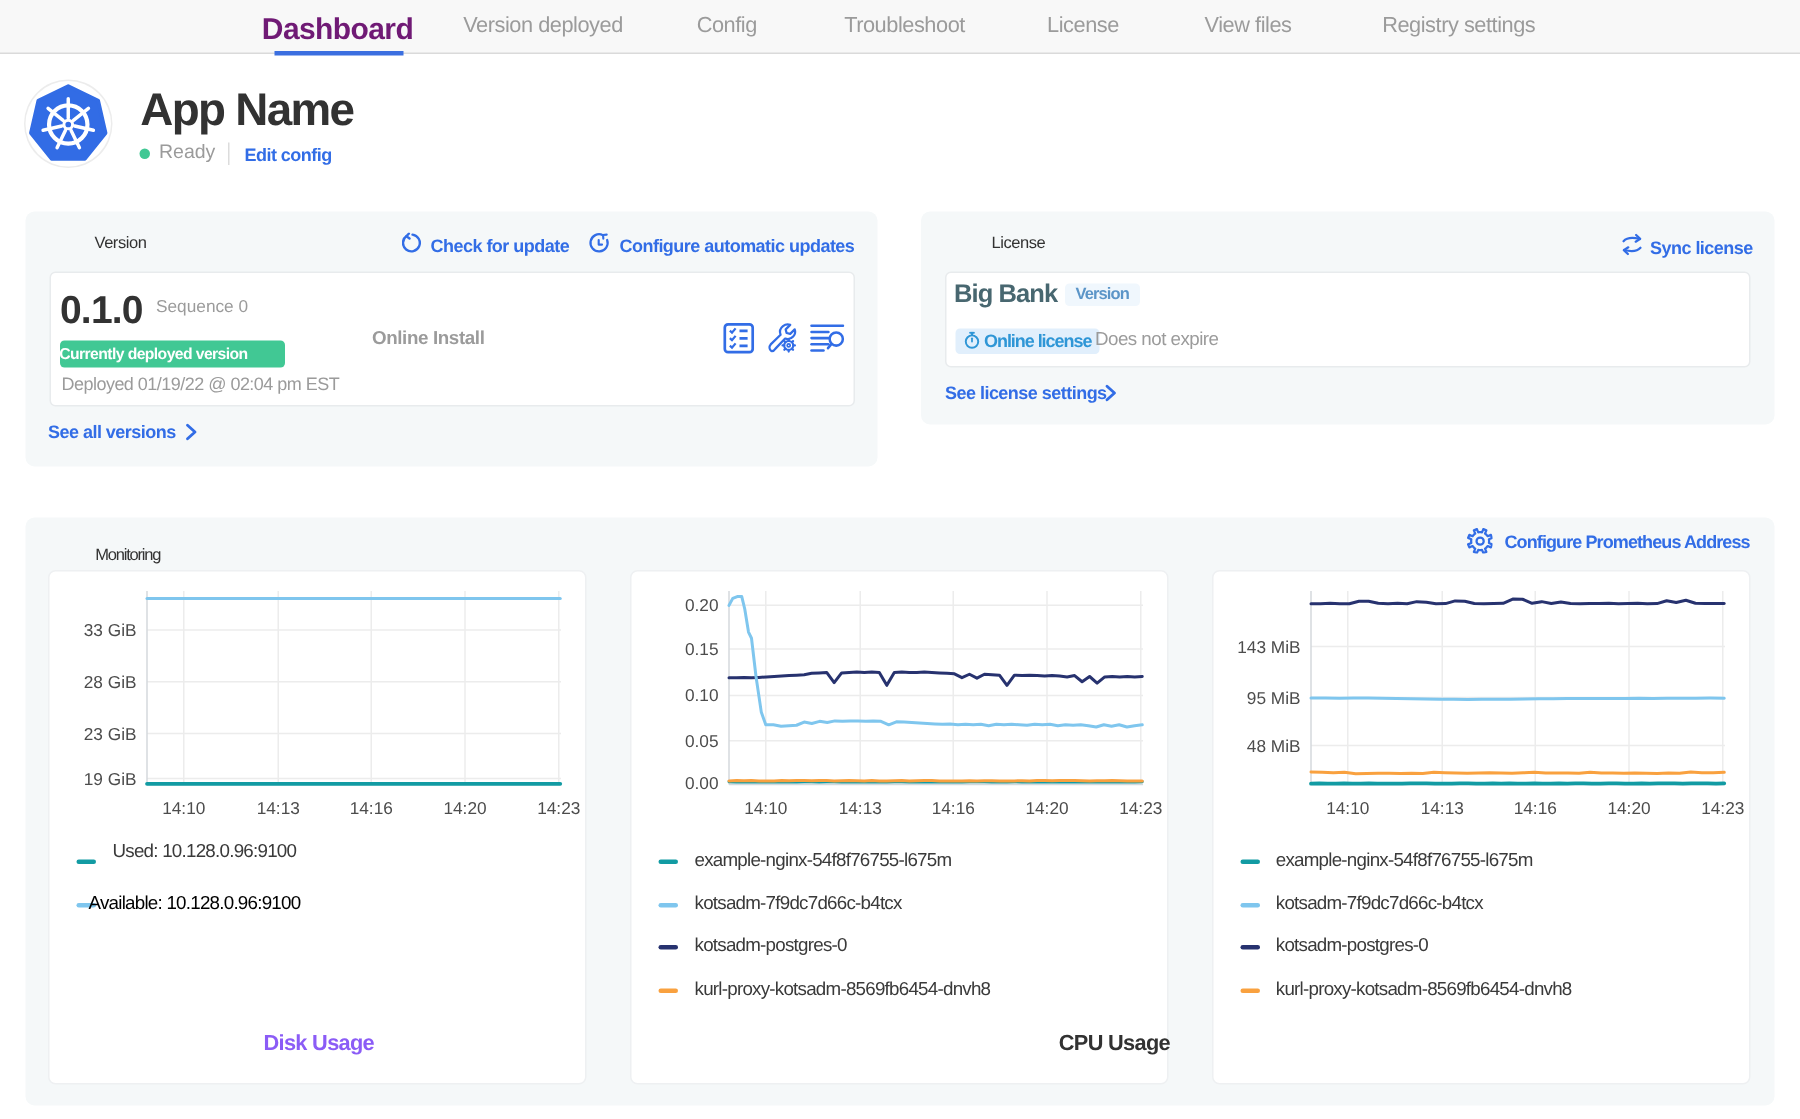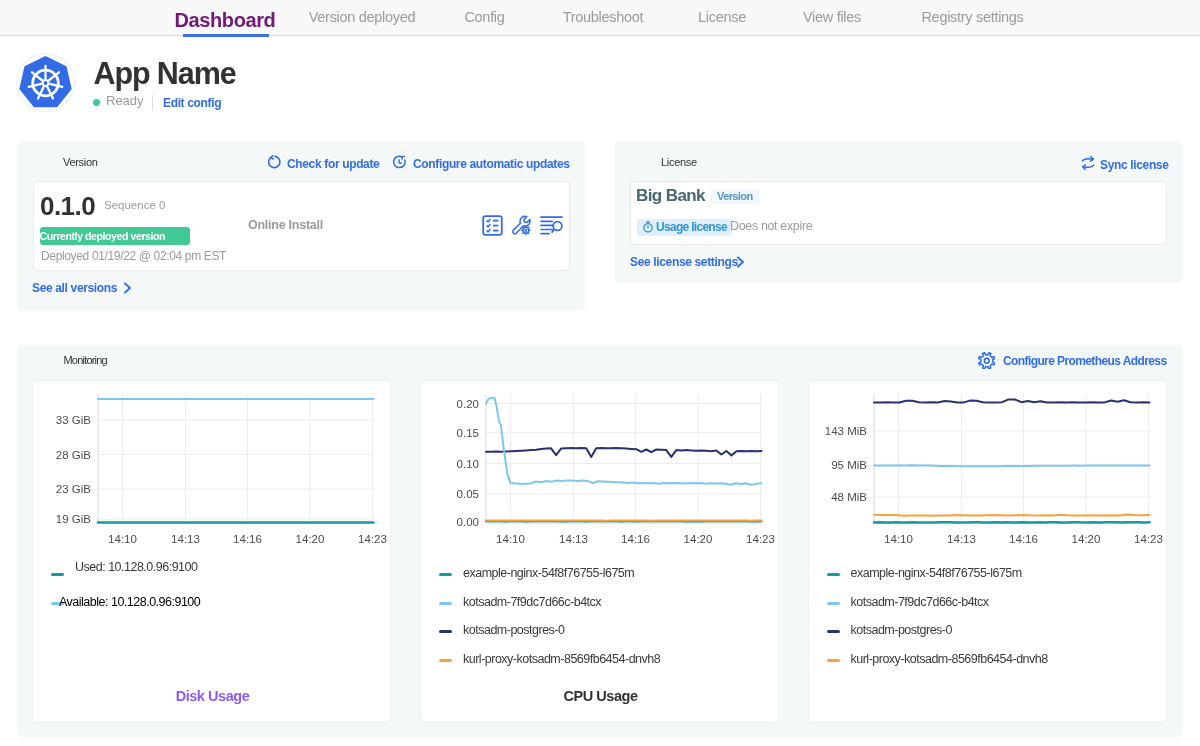--- a/index.html
+++ b/index.html
@@ -113,35 +113,35 @@
 <svg style="position:absolute;left:1080px;top:154.5px" width="16" height="16" viewBox="0 0 17 17">
 <path d="M2.5,6.2 C5,3.4 9,3.4 14,4.6" fill="none" stroke="#326de6" stroke-width="1.6" stroke-linecap="round"></path>
 <path d="M11.4,1.8 L14.3,4.5 L11.1,6.5" fill="none" stroke="#326de6" stroke-width="1.6" stroke-linecap="round" stroke-linejoin="round"></path>
 <path d="M14.5,10.8 C12,13.6 8,13.6 3,12.4" fill="none" stroke="#326de6" stroke-width="1.6" stroke-linecap="round"></path>
 <path d="M5.6,15.2 L2.7,12.5 L5.9,10.5" fill="none" stroke="#326de6" stroke-width="1.6" stroke-linecap="round" stroke-linejoin="round"></path>
   </svg>
 <div class="bluelink" style="left:1100px;top:159px">Sync license</div>
 <div class="whitecard" style="left:630px;top:181px;width:537px;height:63.5px"></div>
 <div class="abs" style="left:636px;top:186.5px;font-size:17px;font-weight:bold;color:#486770;letter-spacing:-0.6px">Big Bank</div>
 <div class="abs" style="left:710px;top:189px;height:14.5px;line-height:14.5px;padding:0 7px;background:#f0f7fd;border-radius:3px;color:#5b95c8;font-size:11px;font-weight:bold;letter-spacing:-0.6px">Version</div>
-<div class="abs" style="left:637px;top:219px;height:16.5px;line-height:16.5px;background:#e1effc;border-radius:3px;color:#2f96d6;font-size:12px;font-weight:bold;letter-spacing:-0.7px;padding:0 5px 0 19px">Usage license</div>
+<div class="abs" style="left:637px;top:219px;height:16.5px;line-height:16.5px;background:#e1effc;border-radius:3px;color:#2f96d6;font-size:12px;font-weight:bold;letter-spacing:-0.7px;padding:0 5px 0 19px">Online license</div>
 <svg style="position:absolute;left:641.5px;top:221px" width="12" height="12" viewBox="0 0 13 13">
 <circle cx="6.5" cy="7.3" r="4.5" fill="none" stroke="#2f96d6" stroke-width="1.4"></circle>
 <line x1="6.5" y1="0.9" x2="6.5" y2="2.3" stroke="#2f96d6" stroke-width="1.6" stroke-linecap="round"></line>
 <line x1="5.1" y1="0.9" x2="7.9" y2="0.9" stroke="#2f96d6" stroke-width="1.3" stroke-linecap="round"></line>
 <line x1="6.5" y1="7.3" x2="6.5" y2="4.9" stroke="#2f96d6" stroke-width="1.3" stroke-linecap="round"></line>
   </svg>
 <div class="abs" style="left:730px;top:220px;font-size:12.5px;letter-spacing:-0.35px;color:#9b9b9b">Does not expire</div>
 <div class="bluelink" style="left:630px;top:255.6px">See license settings</div>
 <svg style="position:absolute;left:736px;top:256px" width="9" height="12" viewBox="0 0 9 12">
     <path d="M2,1.5 L7,6 L2,10.5" fill="none" stroke="#326de6" stroke-width="1.9" stroke-linecap="round" stroke-linejoin="round"></path>
   </svg>
 
 <div class="graycard" style="left:17px;top:345px;width:1166px;height:392px">
-<div class="h2" style="left:15.5px;top:10px;letter-spacing:-0.8px">Monitoring</div>
+<div class="h2" style="left:15.5px;top:20px;letter-spacing:-0.8px">Monitoring</div>
 <svg style="position:absolute;left:960.5px;top:6.5px" width="17.5" height="17.5" viewBox="0 0 17.5 17.5">
 <polygon points="14.72,9.38 14.62,10.00 16.77,10.90 15.94,12.90 13.78,12.02 13.41,12.53 12.53,13.41 12.02,13.78 12.90,15.94 10.90,16.77 10.00,14.62 9.38,14.72 8.12,14.72 7.50,14.62 6.60,16.77 4.60,15.94 5.48,13.78 4.97,13.41 4.09,12.53 3.72,12.02 1.56,12.90 0.73,10.90 2.88,10.00 2.78,9.38 2.78,8.12 2.88,7.50 0.73,6.60 1.56,4.60 3.72,5.48 4.09,4.97 4.97,4.09 5.48,3.72 4.60,1.56 6.60,0.73 7.50,2.88 8.12,2.78 9.38,2.78 10.00,2.88 10.90,0.73 12.90,1.56 12.02,3.72 12.53,4.09 13.41,4.97 13.78,5.48 15.94,4.60 16.77,6.60 14.62,7.50 14.72,8.12" fill="none" stroke="#326de6" stroke-width="1.5" stroke-linejoin="round"></polygon>
 <circle cx="8.75" cy="8.75" r="2.4" fill="none" stroke="#326de6" stroke-width="1.5"></circle>
     </svg>
 <div class="bluelink" style="left:986px;top:9.5px;letter-spacing:-0.6px">Configure Prometheus Address</div>
 <div class="chartcard" style="left:15px">
       <svg width="359" height="343" viewBox="0 0 359 343" style="position:absolute;left:0;top:0">
         <line x1="65" y1="39" x2="341" y2="39" stroke="#ececec" stroke-width="1"></line>
         <line x1="65" y1="73.5" x2="341" y2="73.5" stroke="#ececec" stroke-width="1"></line>
         <line x1="65" y1="108" x2="341" y2="108" stroke="#ececec" stroke-width="1"></line>
@@ -201,21 +201,21 @@
         <path d="M65.0,22.6L67.5,17.9L70.5,16.7L73.5,16.7L75.5,25.0L78.0,40.4L80.0,44.5L83.0,70.0L86.5,93.6L89.5,102.2L94.6,102.2L99.7,103.1L104.9,102.8L110.0,102.5L115.1,100.4L120.2,101.3L125.4,99.9L130.5,100.7L135.6,99.6L140.7,99.9L145.8,99.6L151.0,99.6L156.1,99.9L161.2,99.6L166.3,99.9L171.5,102.2L176.6,100.2L181.7,100.4L186.8,100.7L191.9,101.0L197.1,101.3L202.2,101.6L207.3,101.9L212.4,101.6L217.6,102.2L222.7,101.9L227.8,102.2L232.9,101.9L238.1,102.8L243.2,101.9L248.3,102.2L253.4,101.9L258.5,102.2L263.7,102.5L268.8,101.9L273.9,102.2L279.0,101.9L284.2,102.8L289.3,102.2L294.4,102.5L299.5,102.2L304.6,102.8L309.8,103.7L314.9,102.2L320.0,103.1L325.1,102.2L330.3,103.7L335.4,102.8L340.5,102.2" fill="none" stroke="#7fc6ee" stroke-width="2" stroke-linejoin="round" stroke-linecap="round"></path>
       </svg>
       <div style="position:absolute;left:18px;top:192px;width:13px;height:3px;border-radius:2px;background:#129ba3"></div>
       <div style="position:absolute;left:42px;top:186px;font-size:12.5px;letter-spacing:-0.5px;color:#3a3a3a;white-space:nowrap">example-nginx-54f8f76755-l675m</div>
       <div style="position:absolute;left:18px;top:220.5px;width:13px;height:3px;border-radius:2px;background:#7fc6ee"></div>
       <div style="position:absolute;left:42px;top:214.5px;font-size:12.5px;letter-spacing:-0.5px;color:#3a3a3a;white-space:nowrap">kotsadm-7f9dc7d66c-b4tcx</div>
       <div style="position:absolute;left:18px;top:249.0px;width:13px;height:3px;border-radius:2px;background:#27326f"></div>
       <div style="position:absolute;left:42px;top:243.0px;font-size:12.5px;letter-spacing:-0.5px;color:#3a3a3a;white-space:nowrap">kotsadm-postgres-0</div>
       <div style="position:absolute;left:18px;top:277.5px;width:13px;height:3px;border-radius:2px;background:#f9a13f"></div>
       <div style="position:absolute;left:42px;top:271.5px;font-size:12.5px;letter-spacing:-0.5px;color:#3a3a3a;white-space:nowrap">kurl-proxy-kotsadm-8569fb6454-dnvh8</div>
-      <div style="position:absolute;left:0;top:307.5px;width:359px;text-align:center;font-size:14.5px;font-weight:bold;color:#323232;letter-spacing:-0.45px">CPU Usage</div>
+      <div style="position:absolute;left:0;top:307.5px;width:359px;text-align:right;font-size:14.5px;font-weight:bold;color:#323232;letter-spacing:-0.45px">CPU Usage</div>
     </div>
 <div class="chartcard" style="left:790.5px">
       <svg width="359" height="343" viewBox="0 0 359 343" style="position:absolute;left:0;top:0">
         <line x1="65" y1="50" x2="341" y2="50" stroke="#ececec" stroke-width="1"></line>
         <line x1="65" y1="84" x2="341" y2="84" stroke="#ececec" stroke-width="1"></line>
         <line x1="65" y1="116" x2="341" y2="116" stroke="#ececec" stroke-width="1"></line>
         <line x1="89.5" y1="13" x2="89.5" y2="142" stroke="#ececec" stroke-width="1"></line>
         <line x1="152.5" y1="13" x2="152.5" y2="142" stroke="#ececec" stroke-width="1"></line>
         <line x1="214.5" y1="13" x2="214.5" y2="142" stroke="#ececec" stroke-width="1"></line>
         <line x1="277" y1="13" x2="277" y2="142" stroke="#ececec" stroke-width="1"></line>

